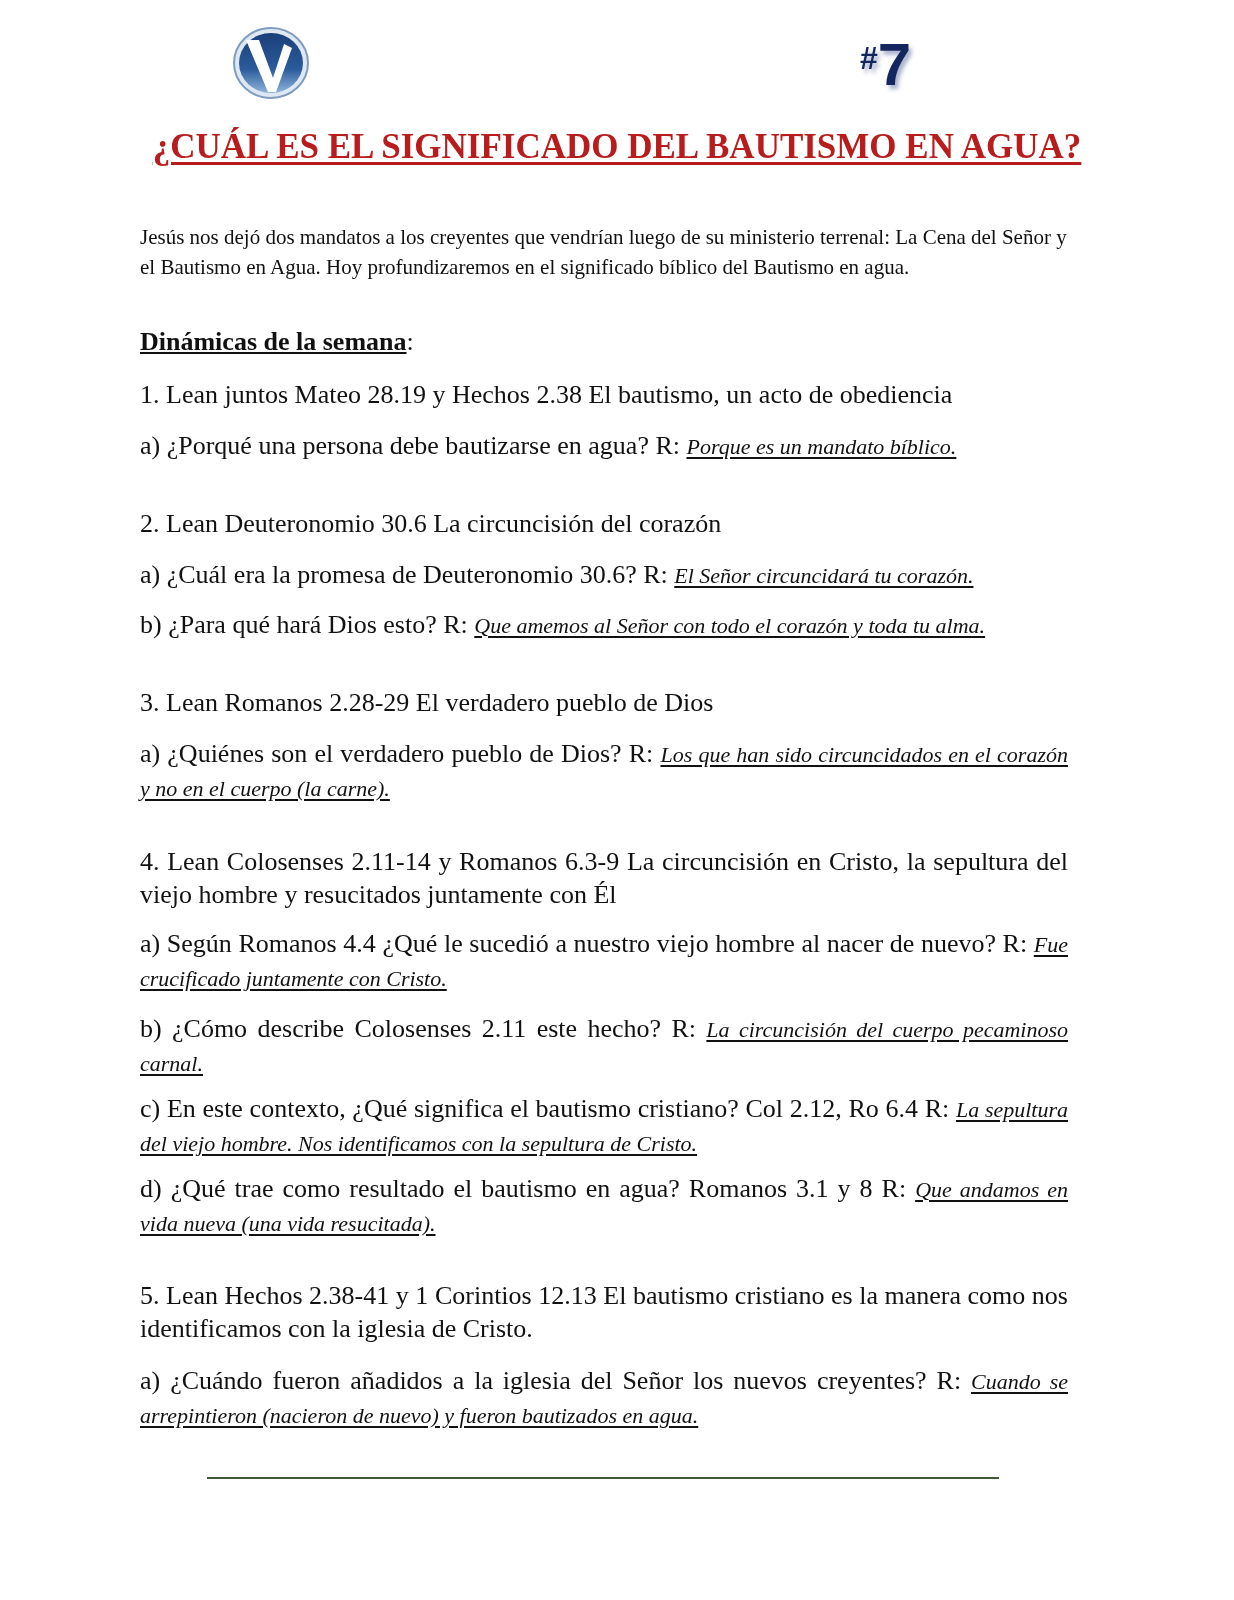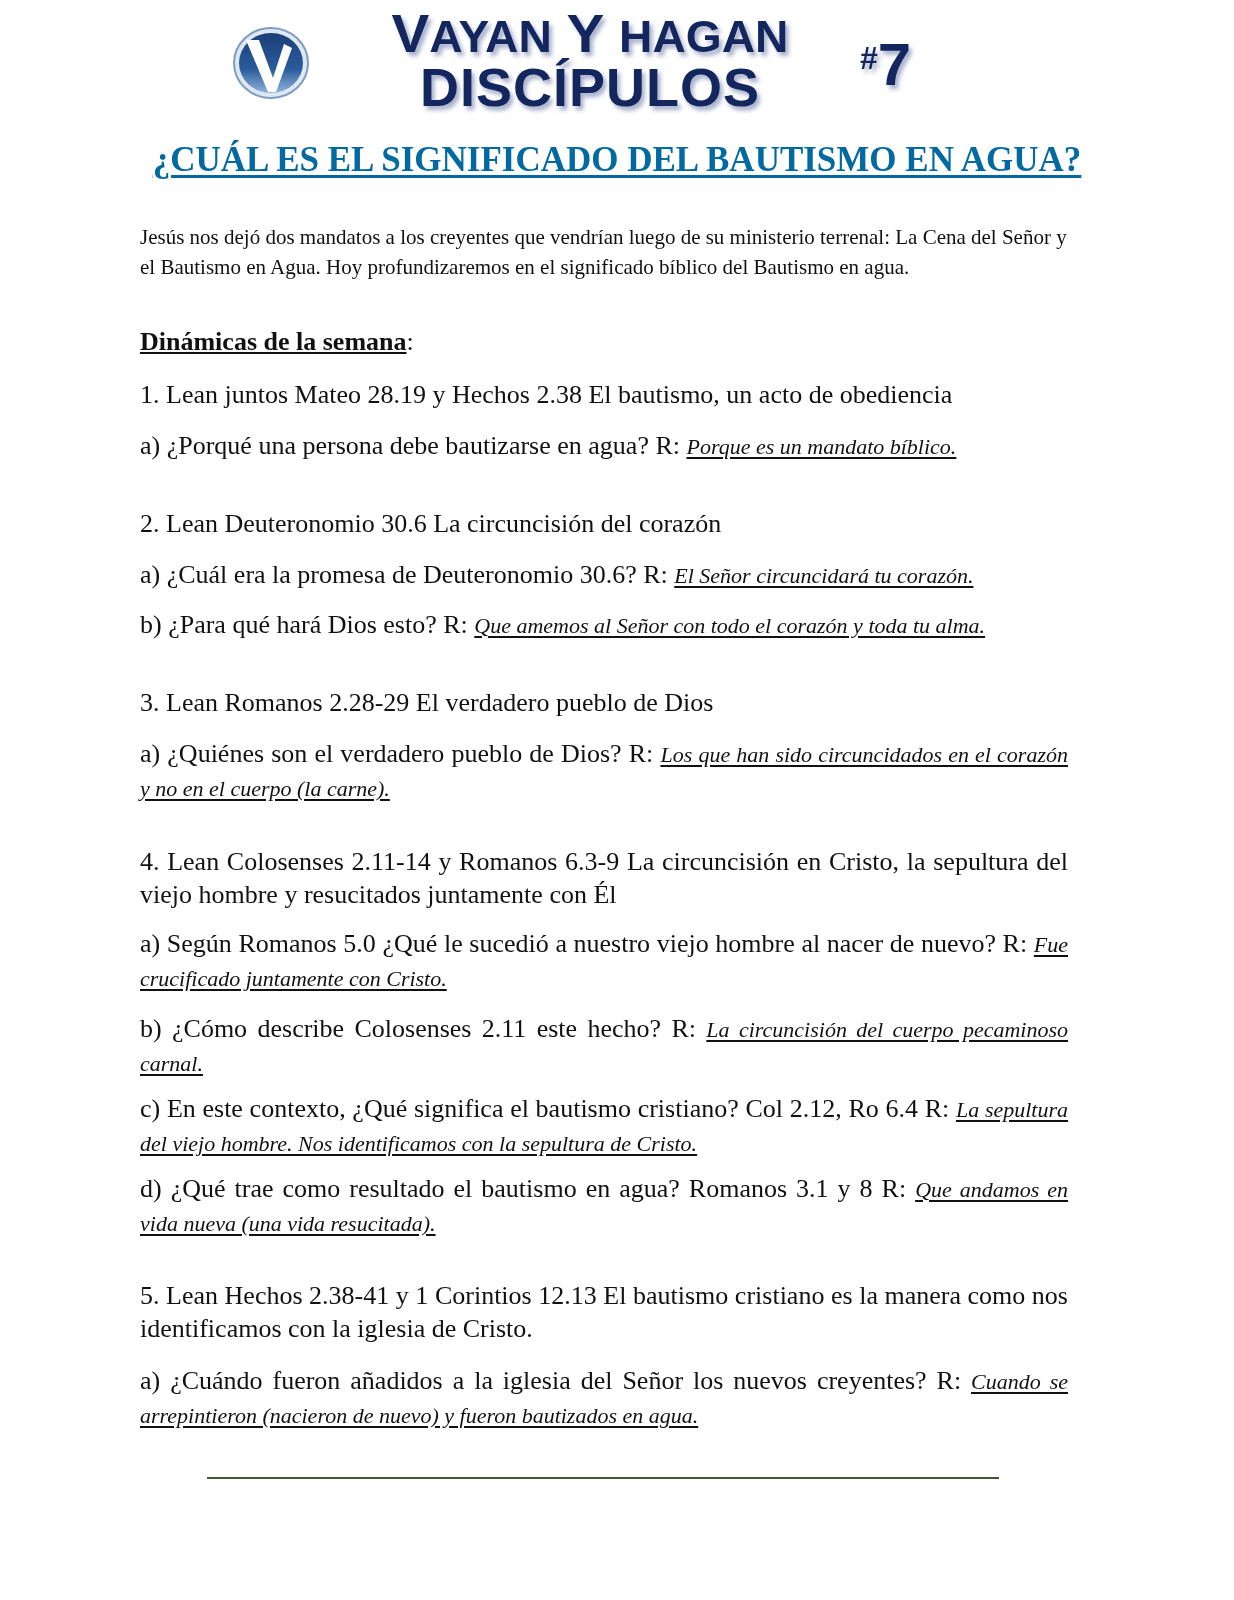--- a/index.html
+++ b/index.html
@@ -11,23 +11,23 @@
            font-family:"Liberation Sans", "DejaVu Sans", sans-serif; font-weight:900;
            color:#14265e; text-shadow:3px 4px 4px rgba(60,80,140,0.45); line-height:1; }
   .brand .l1 { font-size:54px; letter-spacing:0px; transform:scaleX(1.05); display:block; white-space:nowrap; }
   .brand .l1 .small { font-size:44px; }
   .brand .l2 { font-size:54px; display:block; margin-top:0px; white-space:nowrap; letter-spacing:1px; }
   .num { position:absolute; left:860px; top:30px; font-family:"Liberation Sans","DejaVu Sans",sans-serif;
          font-weight:900; color:#14265e; text-shadow:3px 4px 4px rgba(60,80,140,0.45); }
   .num .hash { font-size:32px; vertical-align:top; position:relative; top:10px; }
   .num .n { font-size:60px; }
 
-  .title { position:absolute; left:0; width:1234px; top:140px; text-align:center;
+  .title { position:absolute; left:0; width:1234px; top:127px; text-align:center;
            font-size:35px; font-weight:bold; text-decoration:underline; text-decoration-thickness:3px;
-           text-underline-offset:4px; color:#0369a1; }
+           text-underline-offset:4px; color:#b91c1c; }
 
   .content { position:absolute; left:140px; width:928px; }
   .intro { top:222px; font-size:21px; line-height:30px; }
   .dyn { top:327px; font-size:26px; font-weight:bold; }
   .dyn .h { text-decoration:underline;margin-top:16px; }
   .q { position:absolute; left:140px; width:928px; font-size:26px; line-height:33px; }
   .q.justify { text-align:justify; }
   .u { text-decoration-thickness:2px; text-underline-offset:3px; }
   .ans { font-style:italic; text-decoration:underline; font-size:22px; text-underline-offset:3px;margin-top:36px; }
   .bottom-rule { position:absolute; left:207px; top:1477px; width:792px; height:2px; background:#3f5a30; }
@@ -41,45 +41,41 @@
       <linearGradient id="lg" x1="0" y1="0" x2="0" y2="1">
         <stop offset="0" stop-color="#1c3f7a"></stop>
         <stop offset="0.6" stop-color="#2a5b9a"></stop>
         <stop offset="1" stop-color="#8fb4dc"></stop>
       </linearGradient>
     </defs>
     <ellipse cx="39" cy="37" rx="37" ry="35" fill="#dfe8f2" stroke="#7f9cbf" stroke-width="2"></ellipse>
     <ellipse cx="39" cy="37" rx="32" ry="30" fill="url(#lg)"></ellipse>
     <path d="M14 14 L27 14 L41 52 L52 18 L60 22 L44 66 L36 66 Z" fill="#ffffff"></path>
   </svg>
-  <div class="brand">
-    <span class="l1"><span>V</span><span class="small">AYAN</span><span> Y </span><span class="small">HAGAN</span></span>
-    <span class="l2">DISCÍPULOS</span>
-  </div>
   <div class="num"><span class="hash">#</span><span class="n">7</span></div>
 </div>
 
 <div class="title">¿CUÁL ES EL SIGNIFICADO DEL BAUTISMO EN AGUA?</div>
 
 <div class="content intro">Jesús nos dejó dos mandatos a los creyentes que vendrían luego de su ministerio terrenal: La Cena del Señor y el Bautismo en Agua.  Hoy profundizaremos en el significado bíblico del Bautismo en agua.</div>
 
 <div class="content dyn"><span class="h">Dinámicas de la semana</span><span style="font-weight:normal">:</span></div>
 
 <div class="q" style="top:378px"><span>1.  Lean juntos Mateo 28.19 y Hechos 2.38 </span><span class="u">El bautismo, un acto de obediencia</span></div>
 <div class="q" style="top:429px"><span>a)  ¿Porqué una persona debe bautizarse en agua?  R: </span><span class="ans">Porque es un mandato bíblico.</span></div>
 
 <div class="q" style="top:507px"><span>2.  Lean Deuteronomio 30.6  </span><span class="u">La circuncisión del corazón</span></div>
 <div class="q" style="top:558px"><span>a)  ¿Cuál era la promesa de Deuteronomio 30.6? R: </span><span class="ans">El Señor circuncidará tu corazón.</span></div>
 <div class="q" style="top:608px"><span>b)  ¿Para qué hará Dios esto? R: </span><span class="ans">Que amemos al Señor con todo el corazón y toda tu alma.</span></div>
 
 <div class="q" style="top:686px"><span>3.  Lean Romanos 2.28-29  </span><span class="u">El verdadero pueblo de Dios</span></div>
 <div class="q justify" style="top:737px"><span>a)  ¿Quiénes son el verdadero pueblo de Dios?  R: </span><span class="ans">Los que han sido circuncidados en el corazón y no en el cuerpo (la carne).</span></div>
 
 <div class="q justify" style="top:845px"><span>4.  Lean Colosenses 2.11-14  y Romanos 6.3-9  </span><span class="u">La circuncisión en Cristo, la sepultura del viejo hombre y resucitados juntamente con Él</span></div>
-<div class="q justify" style="top:927px"><span>a)  Según Romanos 5.0 ¿Qué le sucedió a nuestro viejo hombre al nacer de nuevo? R: </span><span class="ans">Fue crucificado juntamente con Cristo.</span></div>
+<div class="q justify" style="top:927px"><span>a)  Según Romanos 4.4 ¿Qué le sucedió a nuestro viejo hombre al nacer de nuevo? R: </span><span class="ans">Fue crucificado juntamente con Cristo.</span></div>
 <div class="q justify" style="top:1012px"><span>b) ¿Cómo describe Colosenses 2.11 este hecho? R: </span><span class="ans">La circuncisión del cuerpo pecaminoso carnal.</span></div>
 <div class="q justify" style="top:1092px"><span>c)  En este contexto, ¿Qué significa el bautismo cristiano? Col 2.12, Ro 6.4 R: </span><span class="ans">La sepultura del viejo hombre.  Nos identificamos con la sepultura de Cristo.</span></div>
 <div class="q justify" style="top:1172px"><span>d)  ¿Qué trae como resultado el bautismo en agua?  Romanos 3.1 y 8  R: </span><span class="ans">Que andamos en vida nueva (una vida resucitada).</span></div>
 
 <div class="q justify" style="top:1279px"><span>5.  Lean Hechos 2.38-41 y 1 Corintios 12.13  </span><span class="u">El bautismo cristiano es la manera como nos identificamos con la iglesia de Cristo.</span></div>
 <div class="q justify" style="top:1364px"><span>a)  ¿Cuándo fueron añadidos a la iglesia del Señor los nuevos creyentes? R: </span><span class="ans">Cuando se arrepintieron (nacieron de nuevo) y fueron bautizados en agua.</span></div>
 
 <div class="bottom-rule"></div>
 
 </body></html>

